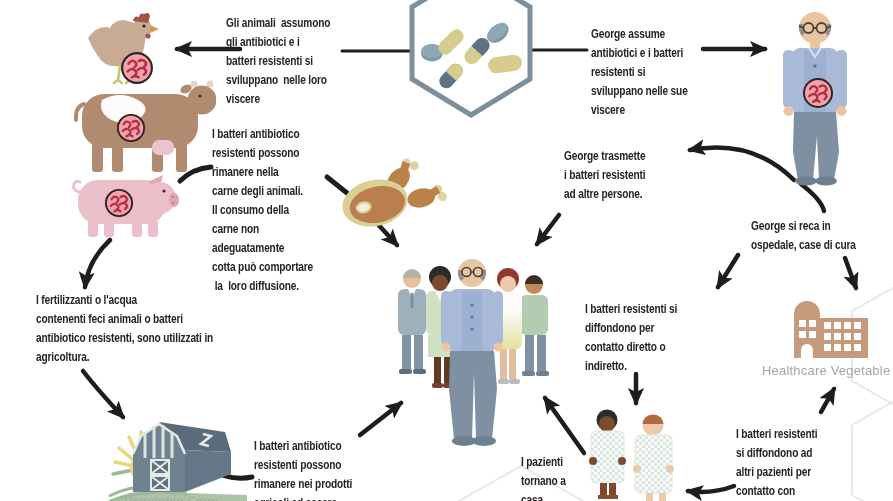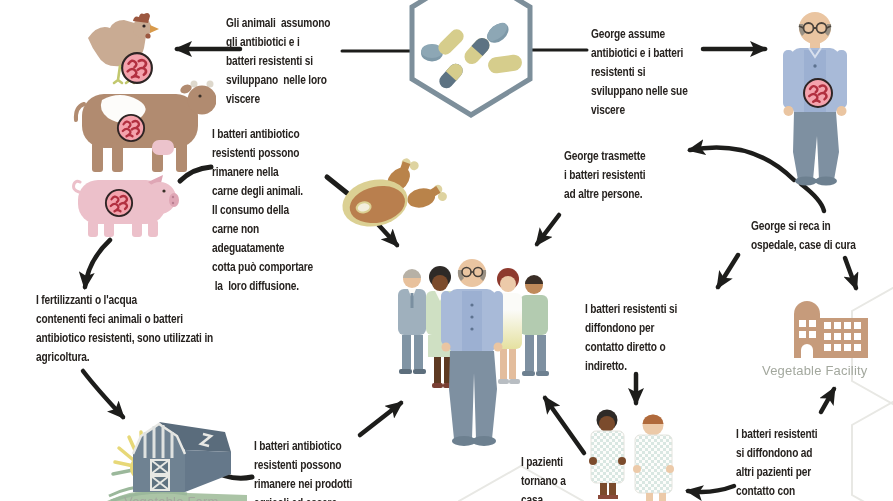--- a/index.html
+++ b/index.html
@@ -380,16 +380,16 @@
 tornano a
 casa</div>
   <div class="txt" style="left:12px;top:290px">I fertilizzanti o l'acqua
 contenenti feci animali o batteri
 antibiotico resistenti, sono utilizzati in
 agricoltura.</div>
   <div class="txt" style="left:230px;top:436px">I batteri antibiotico
 resistenti possono
 rimanere nei prodotti
 agricoli ed essere</div>
-  <div class="label" style="left:738px;top:363px">Vegetable Facility</div>
+  <div class="label" style="left:738px;top:363px">Healthcare Vegetable</div>
   <div class="label" style="left:100px;top:494px">Vegetable Farm</div>
 
 </div>
 
 </body></html>

